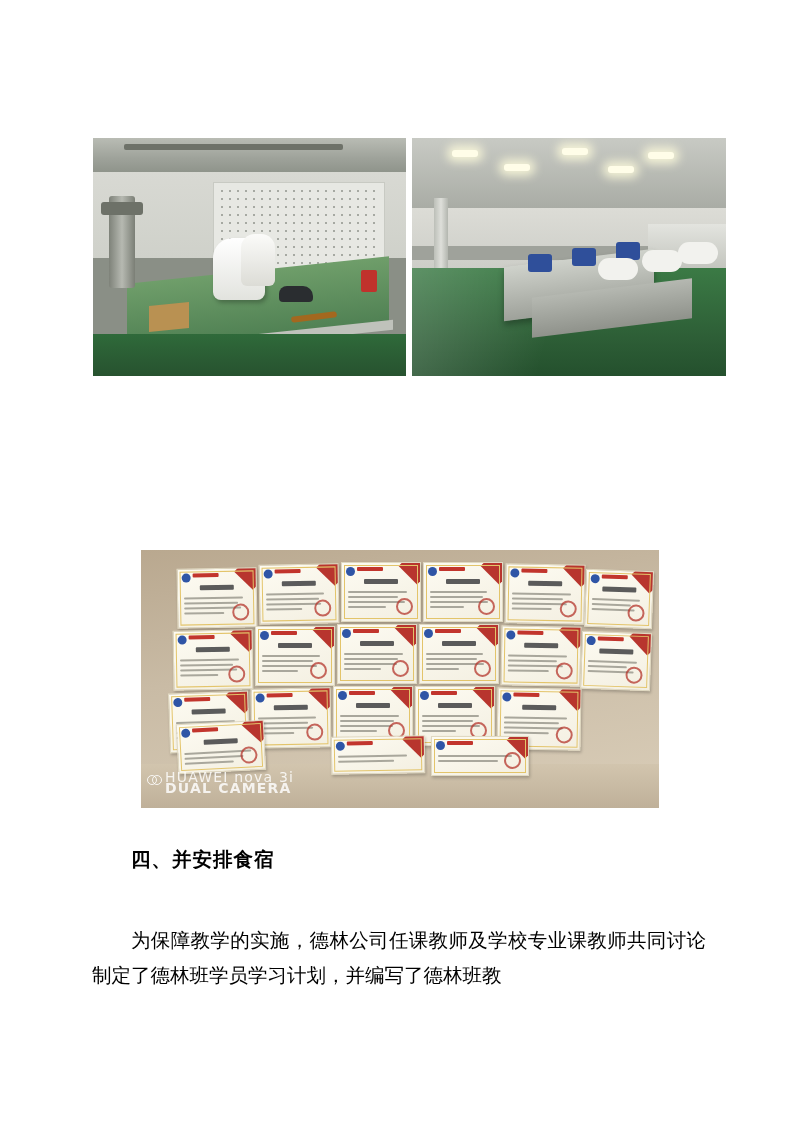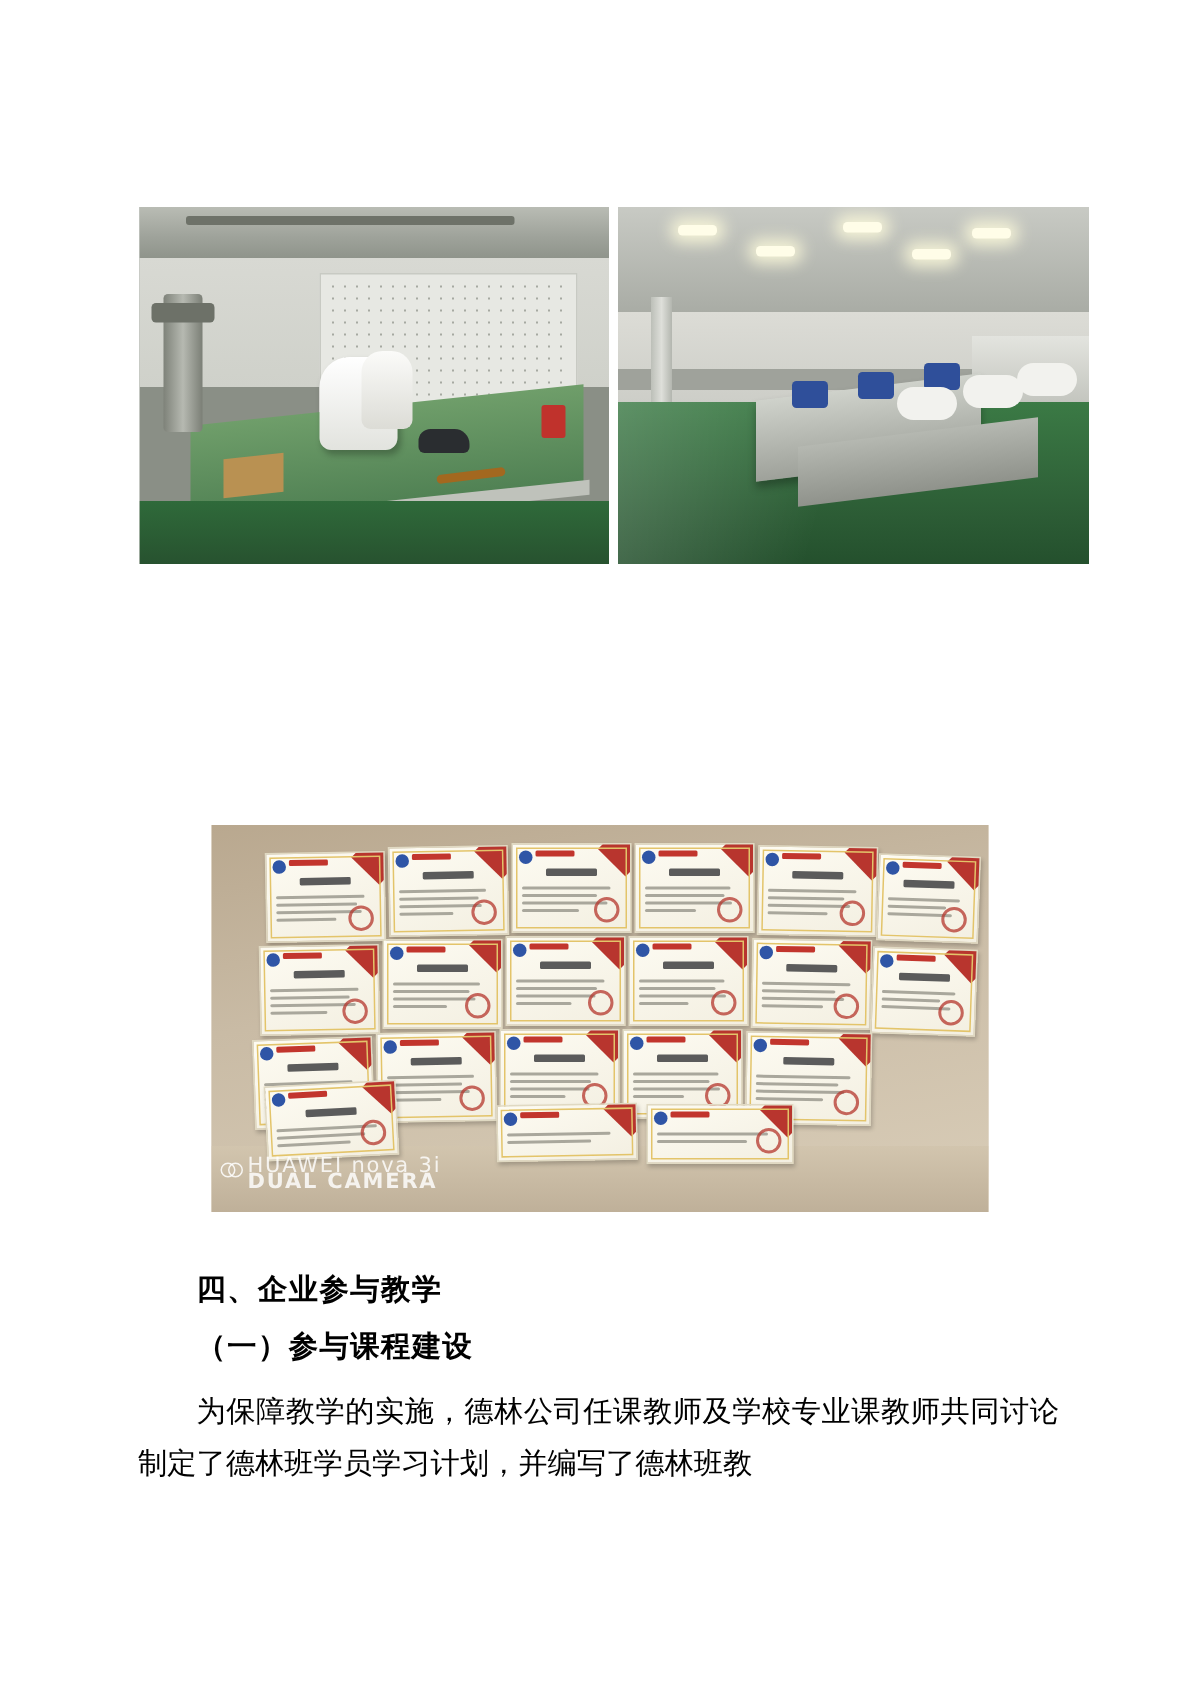--- a/index.html
+++ b/index.html
@@ -612,19 +612,18 @@
       <span class="rings">
           <i></i>
           <i></i>
         </span>
       <div>HUAWEI nova 3i</div>
       <div class="dual">DUAL CAMERA</div>
     </div>
   </div>
 
 
-  <div class="heading" id="h1">四、企业参与教学</div>
-
-  <div class="heading" id="h2">（一）参与课程建设</div>
+  <div class="heading" id="h1">四、并安排食宿</div>
+
 
   <div class="body-text" id="para3">为保障教学的实施，德林公司任课教师及学校专业课教师共同讨论制定了德林班学员学习计划，并编写了德林班教</div>
 
 </div>
 
 </body></html>

